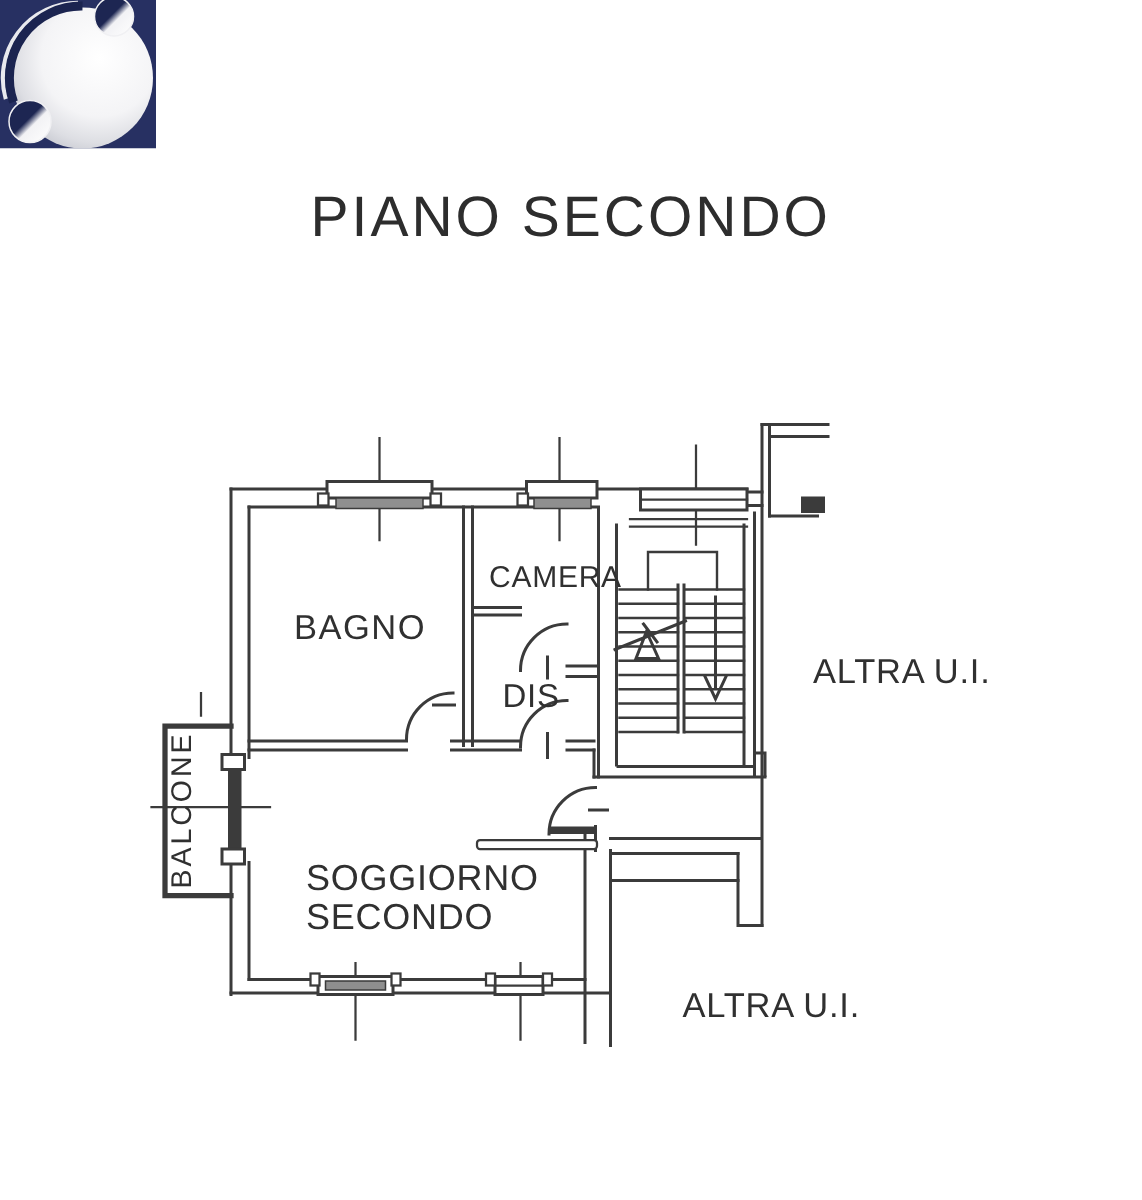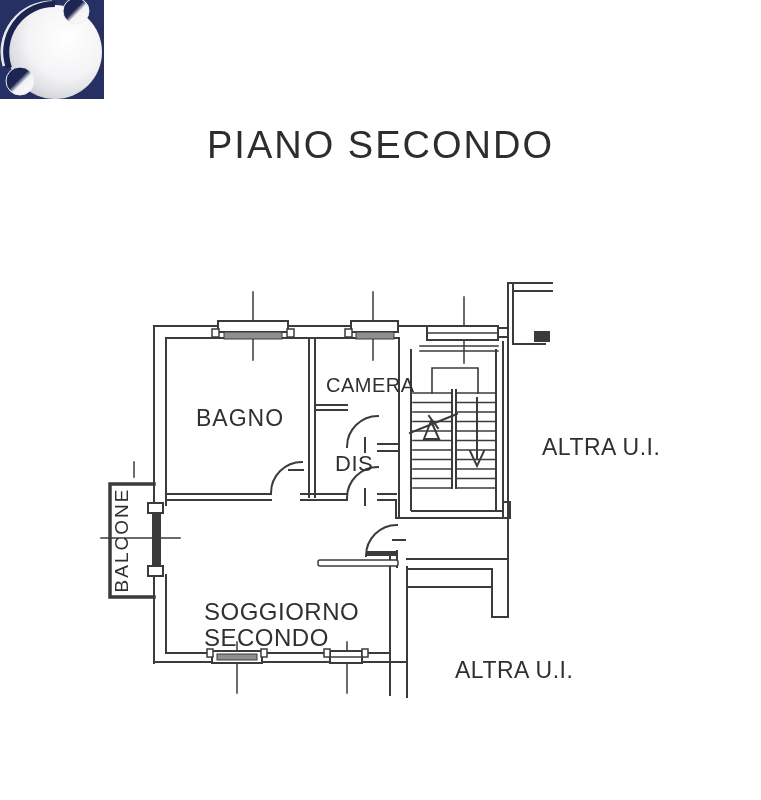--- a/index.html
+++ b/index.html
@@ -11,21 +11,21 @@
   .logo{position:absolute;left:0;top:0;}
   .title{
     position:absolute;left:0;top:124px;width:761px;text-align:center;
     font-size:38px;letter-spacing:2px;color:#2d2d2d;font-weight:400;
   }
   .plan-svg{position:absolute;left:0;top:0;}
   .lbl{position:absolute;color:#303030;white-space:nowrap;}
   .lbl-camera{left:196px;top:405px;font-size:23px;letter-spacing:1px;}
   .lbl-bagno{left:326px;top:374px;font-size:20px;letter-spacing:0.5px;}
   .lbl-dis{left:319px;top:451px;font-size:22px;letter-spacing:0.5px;margin-left:16px;}
-  .lbl-soggiorno{left:204px;top:599px;font-size:24px;line-height:26px;letter-spacing:0.5px;}
+  .lbl-soggiorno{left:204px;top:573px;font-size:24px;line-height:26px;letter-spacing:0.5px;}
   .lbl-altra-1{left:542px;top:434px;font-size:23px;letter-spacing:0.5px;}
   .lbl-altra-2{left:455px;top:657px;font-size:23px;letter-spacing:0.5px;}
   .lbl-balcone{
     left:111px;top:483px;width:114px;height:22px;
     font-size:19px;letter-spacing:2px;text-align:center;
     transform:rotate(-90deg) translateX(-114px);transform-origin:top left;
   }
 </style>
 </head>
 <body>

